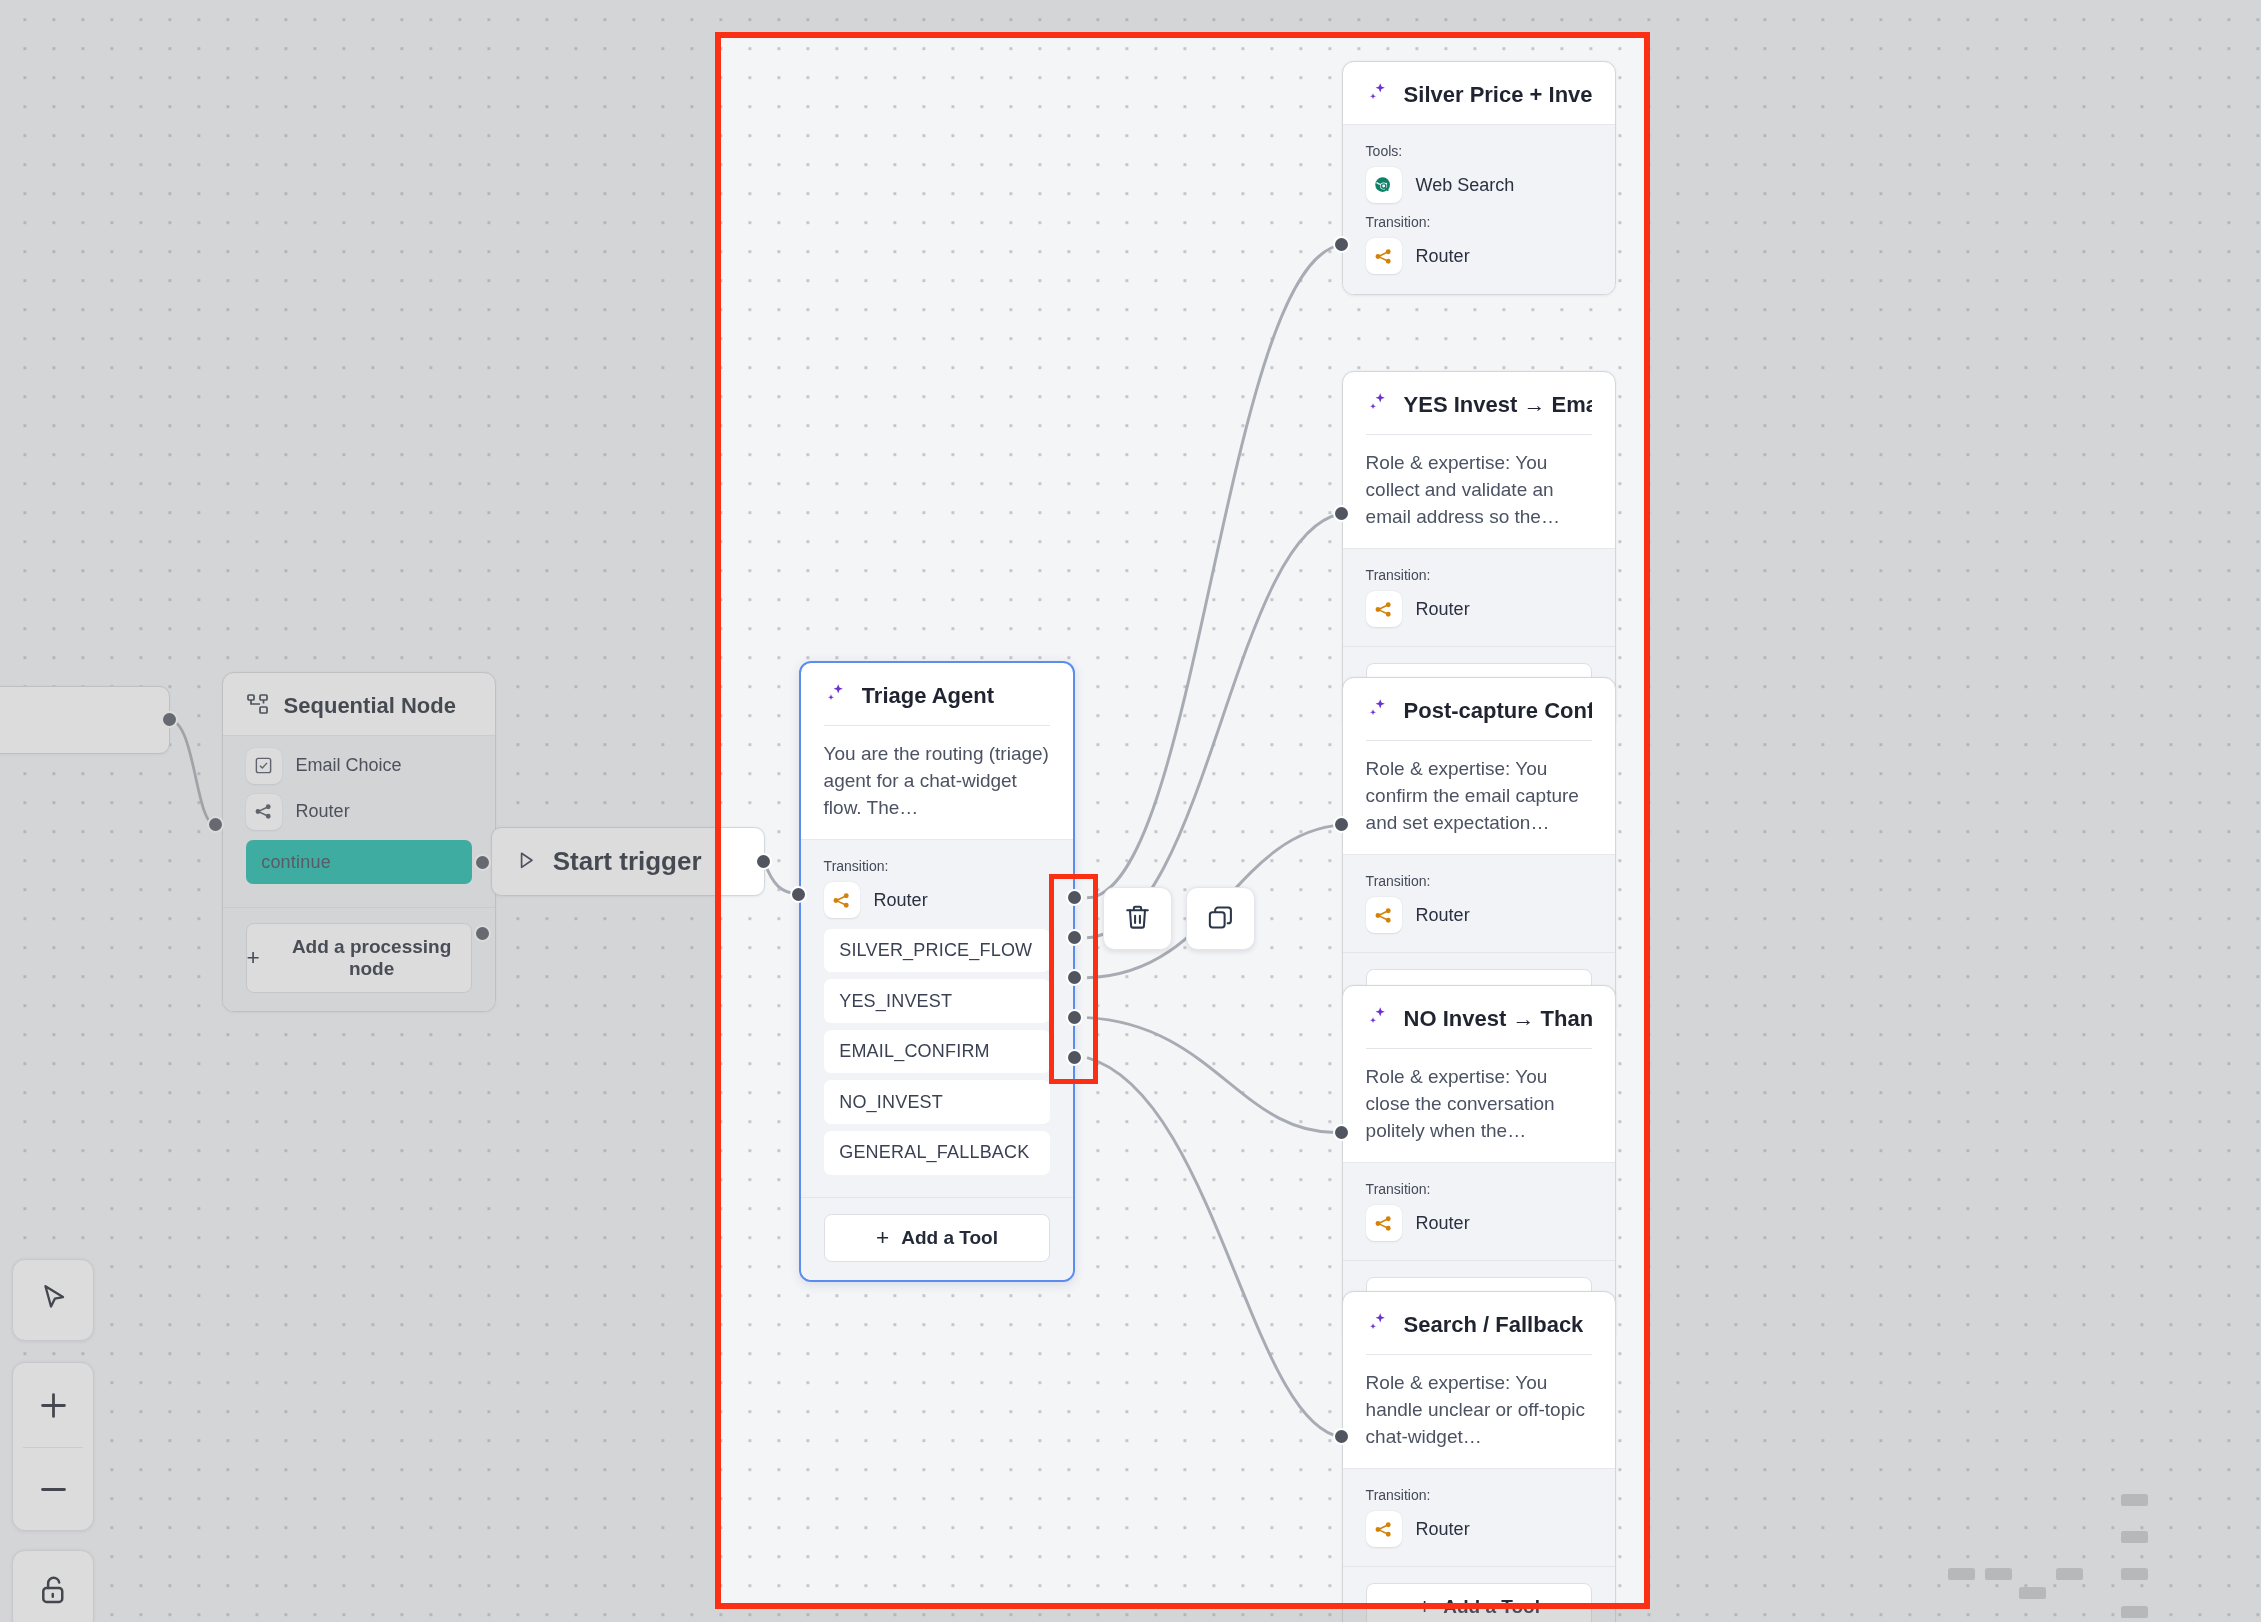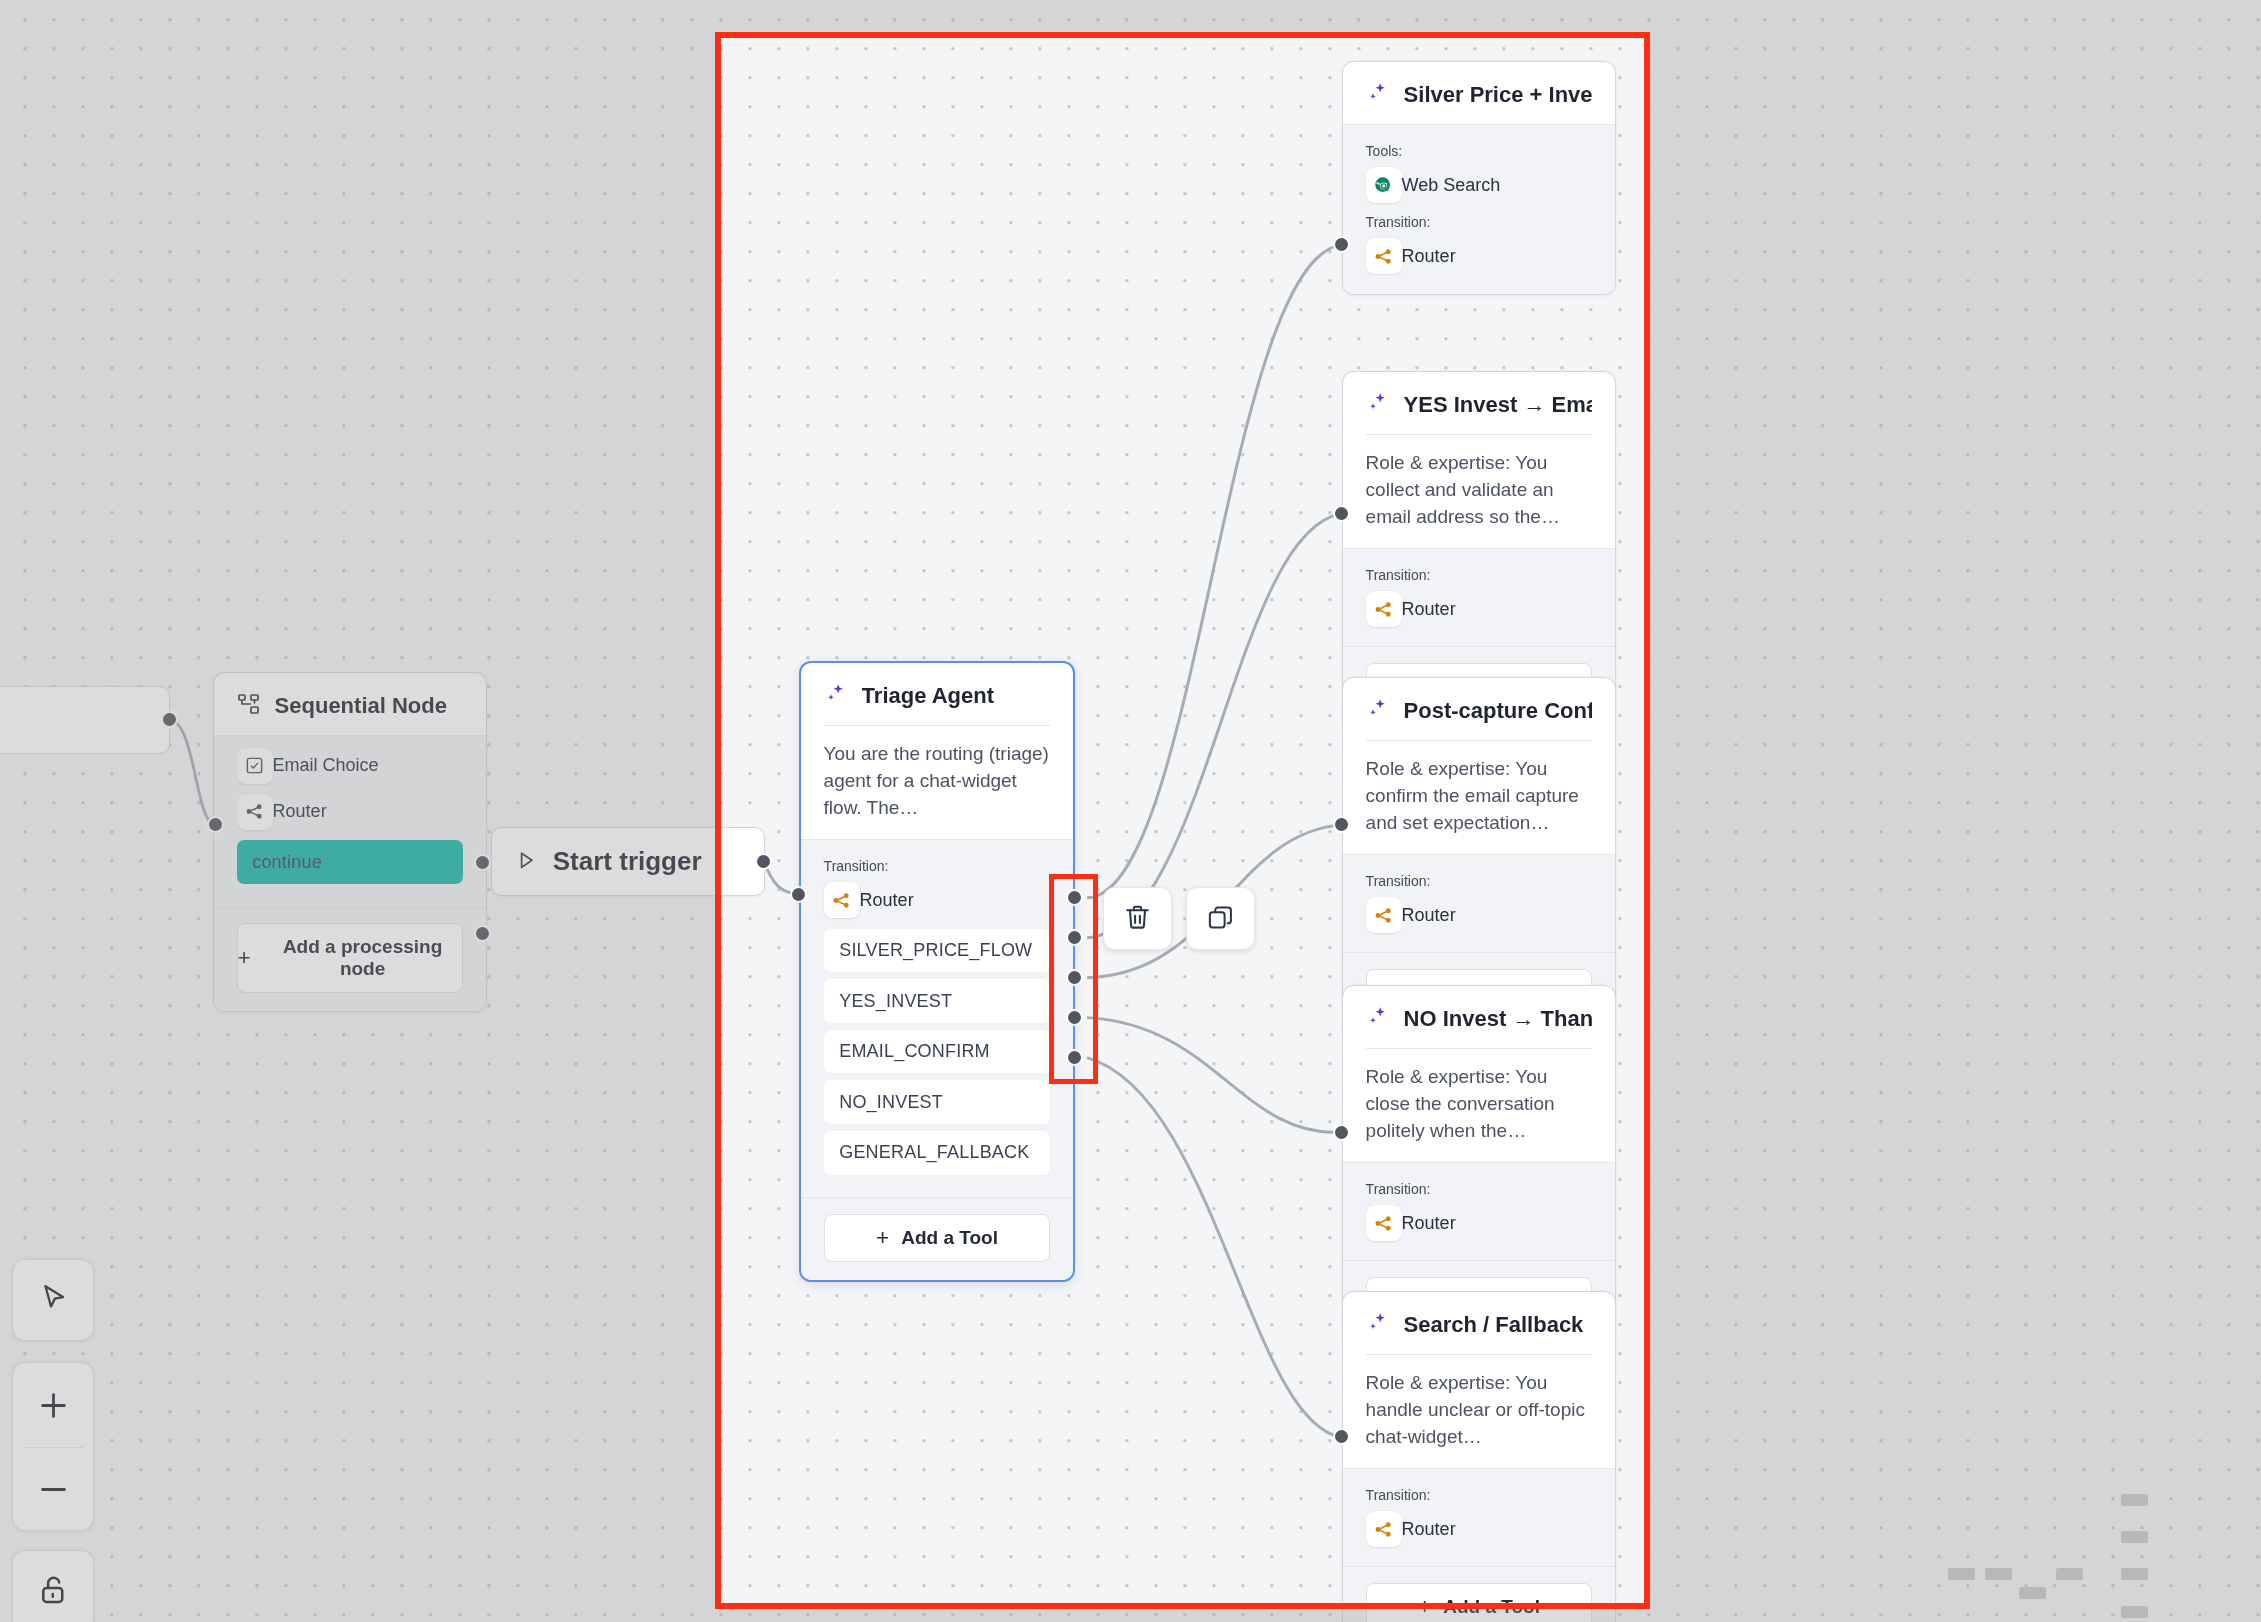--- a/index.html
+++ b/index.html
@@ -70,21 +70,21 @@
   .node-desc {
     padding: 15.6px 22.6px 17.4px 22.6px;
     font-size: 19px; line-height: 1.42; color: #4b5262;
   }
   .node-body {
     background: #f1f3f6;
     padding: 12px 22.6px 15.6px 22.6px;
     border-top: 0.9px solid #e6e8ec;
   }
   .section-label { font-size: 14px; color: #434a59; margin: 5.2px 0 8.7px 0; }
-  .chip-row { display:flex; align-items:center; margin-bottom: 10.4px; }
+  .chip-row { display:flex; align-items:center; gap:14px; margin-bottom: 10.4px; }
   .chip-icon {
     width: 36px; height: 36px; border-radius: 8.7px;
     background:#ffffff; display:flex; align-items:center; justify-content:center;
     box-shadow: 0 0.9px 1.7px rgba(20,24,40,0.10);
     flex: none;
   }
   .chip-text { font-size: 18px; color:#2a3040; }
 
   .node-foot {
     border-top: 0.9px solid #e2e5ea;
@@ -134,21 +134,21 @@
 
   #node-triage {
     left:799px; top:643px; width:276px;
     border: 2.2px solid #5b8def;
     box-shadow: 0 2.6px 10.4px rgba(40,60,120,0.13);
     z-index: 30;
     margin-top: 18px;
   }
 
   #node-sequential {
-    left:213px; top:672px; width:274px;
+    left:222px; top:672px; width:274px;
   }
   #node-start {
     left:491px; top:827px; width:274px; height:69px;
     border-radius: 10.4px;
     display:flex; align-items:center; gap:15.6px; padding:0 22.6px;
     z-index:22;
   }
   #node-start .node-title { font-size:26px; }
   #node-message {
     left:-156px; top:686px; width:326px; height:68px;

